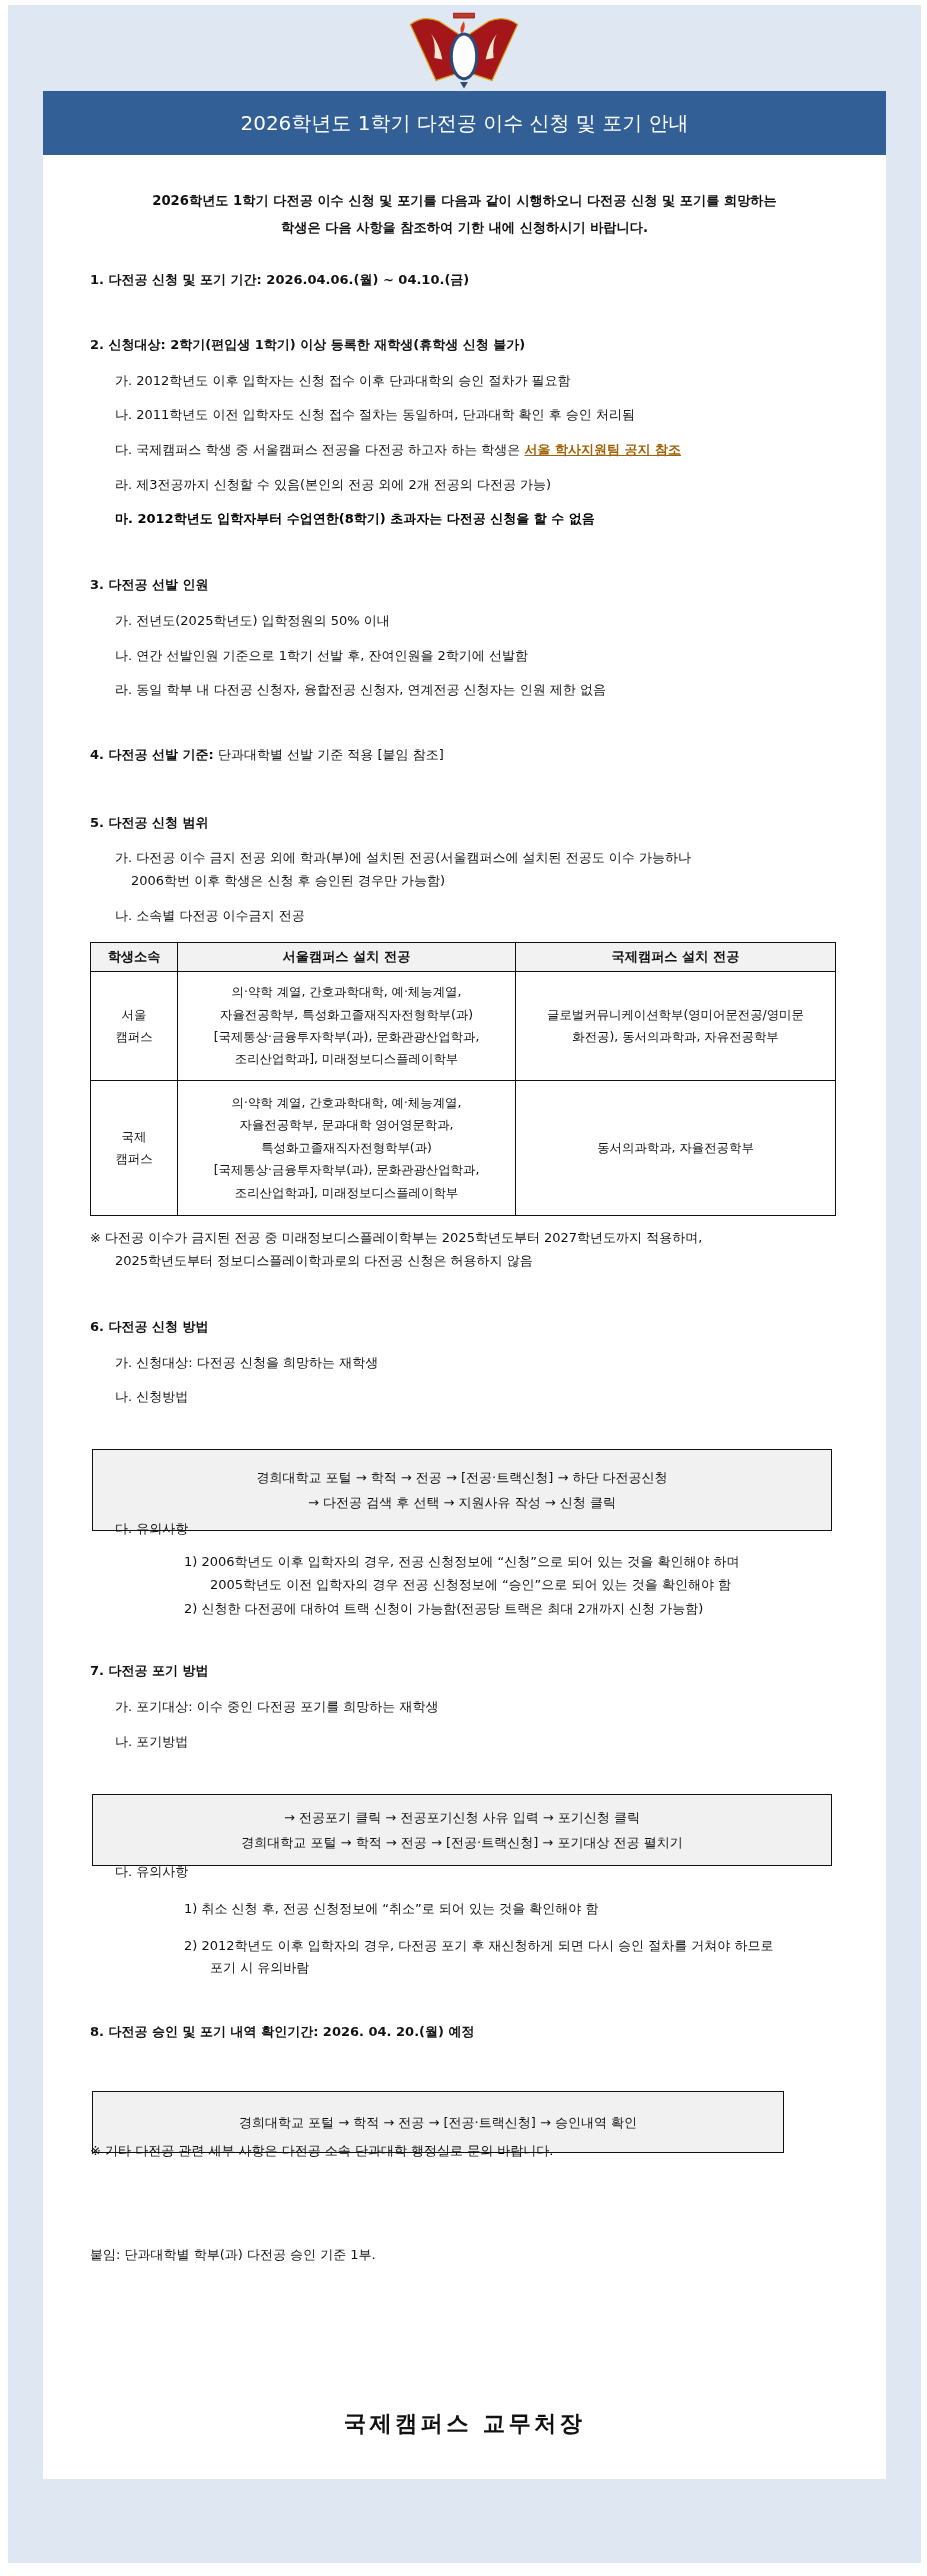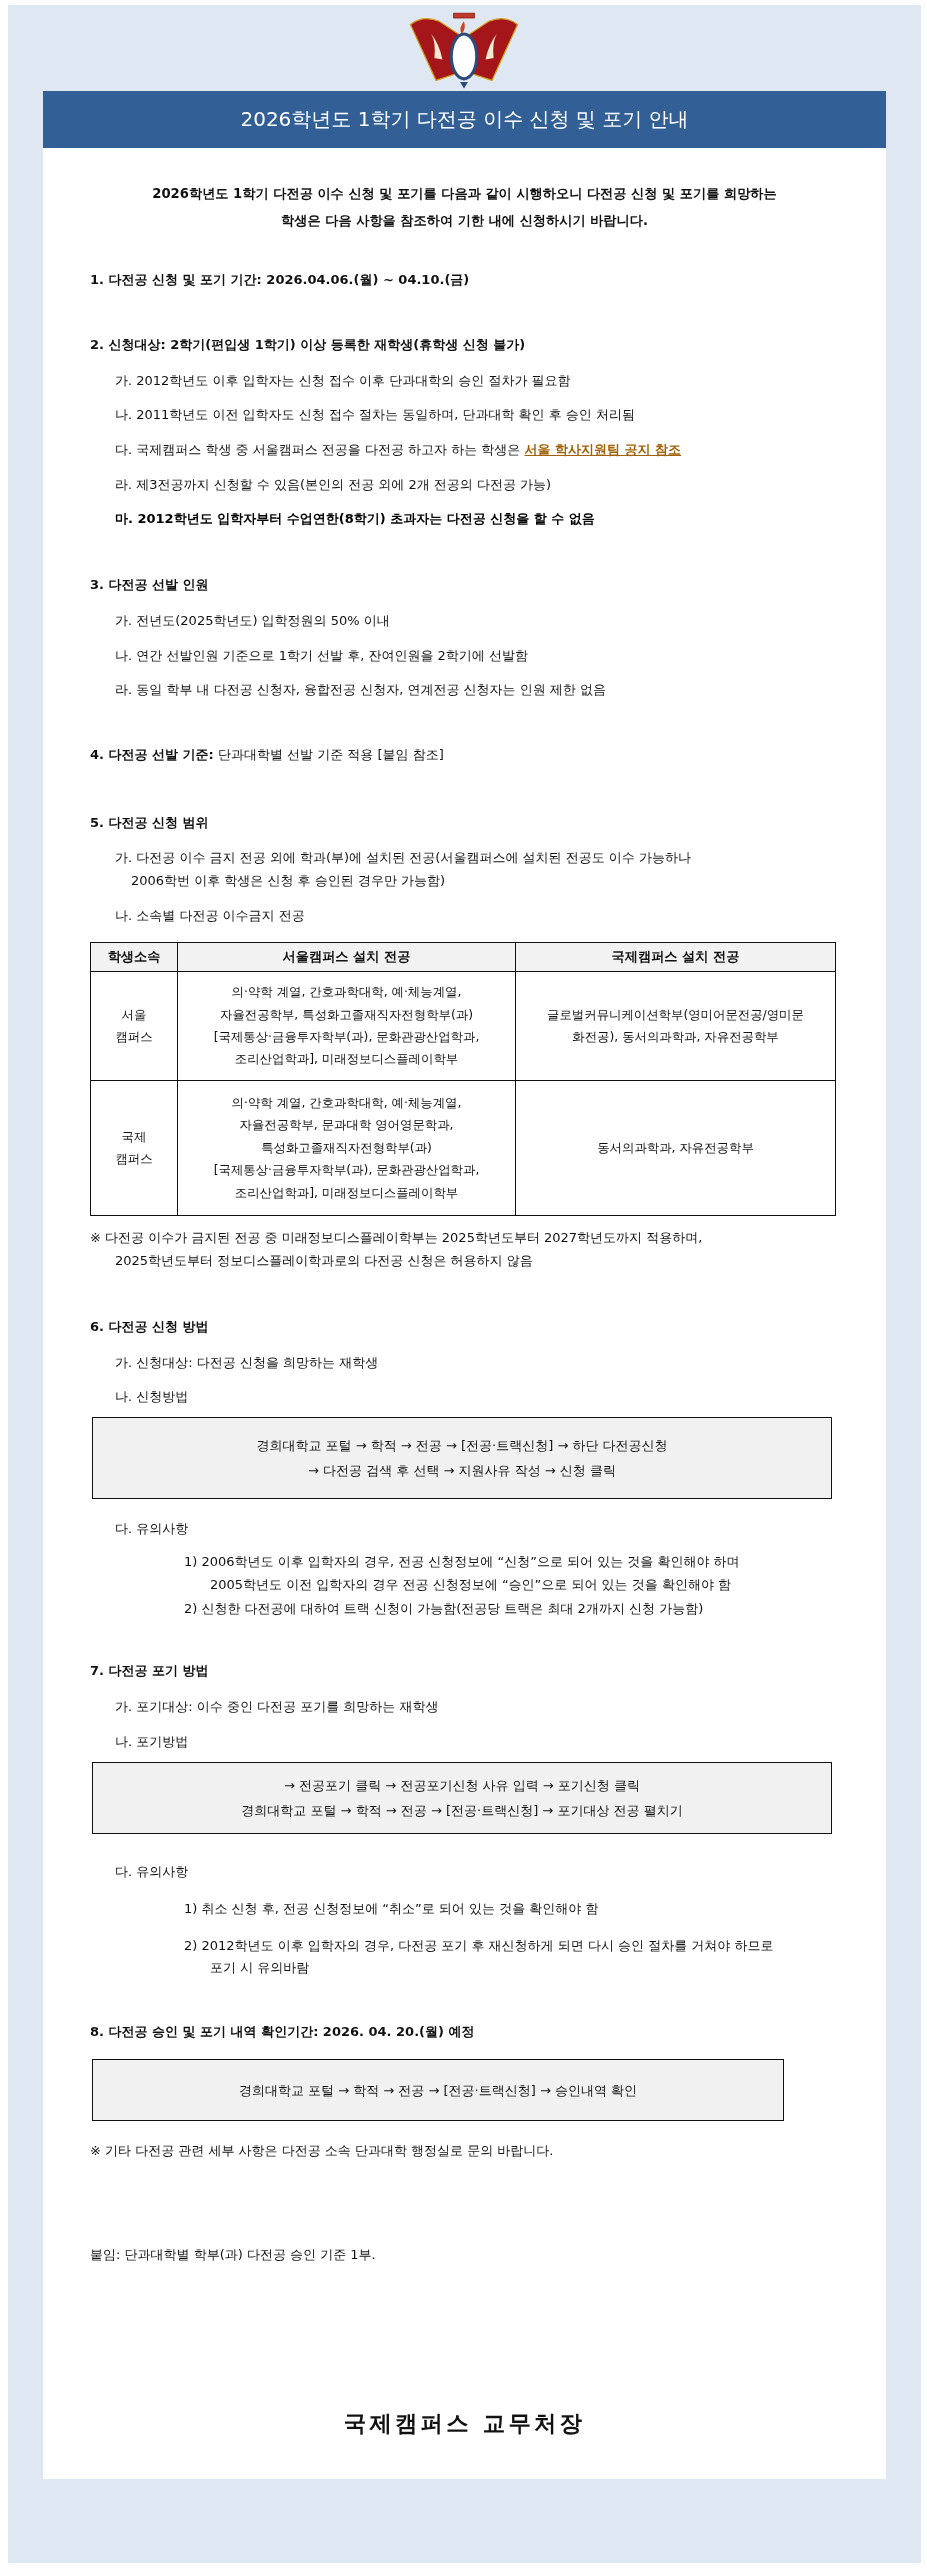--- a/index.html
+++ b/index.html
@@ -23,21 +23,21 @@
     left: 407px; top: 9.6px;
     width: 114px; height: 80px;
   }
   .paper {
     position: absolute;
     left: 43px; top: 91px;
     width: 843px; height: 2388px;
     background: #ffffff;
   }
   .title-bar {
-    height: 57px;
+    height: 64px;
     background: #315f96;
     color: #ffffff;
     display: flex; align-items: center; justify-content: center;
     font-size: 20px;
     letter-spacing: 0px;
   }
   .intro {
     text-align: center;
     font-weight: bold;
     font-size: 13.2px;
@@ -70,21 +70,21 @@
     font-size: 13.2px;
   }
   table.ban td { line-height: 22.4px; padding: 3.2px 1.6px; }
   .flow {
     position: absolute;
     background: #f1f1f1;
     border: 1.2px solid #111;
     text-align: center;
     font-size: 13px;
     line-height: 25px;
-    display: flex; flex-direction: column; justify-content: center;
+    display: flex; flex-direction: column; justify-content: center; margin-top: 32px;
   }
   .date-line { left: 0; width: 843px; text-align: center; font-weight: bold; font-size: 13.6px; }
   .signer { left: 0; width: 843px; text-align: center; font-weight: bold; font-size: 22.4px; letter-spacing: 3.2px; }
 </style>
 </head>
 <body>
 
 <div class="outer"></div>
 
 <svg class="logo" viewBox="0 0 142 100">
@@ -170,21 +170,21 @@
           <div>캠퍼스</div>
         </td>
         <td>
           <div>의·약학 계열, 간호과학대학, 예·체능계열,</div>
           <div>자율전공학부, 문과대학 영어영문학과,</div>
           <div>특성화고졸재직자전형학부(과)</div>
           <div>[국제통상·금융투자학부(과), 문화관광산업학과,</div>
           <div>조리산업학과], 미래정보디스플레이학부</div>
         </td>
         <td>
-          <div>동서의과학과, 자유전공학부</div>
+          <div>동서의과학과, 자율전공학부</div>
         </td>
       </tr>
     </tbody>
   </table>
 
   <div class="abs item" style="top:1138px; left:47px">※ 다전공 이수가 금지된 전공 중 미래정보디스플레이학부는 2025학년도부터 2027학년도까지 적용하며,</div>
   <div class="abs item" style="top:1161px; left:72px">2025학년도부터 정보디스플레이학과로의 다전공 신청은 허용하지 않음</div>
 
   <div class="abs h" style="top:1227px">6. 다전공 신청 방법</div>
   <div class="abs item" style="top:1263px">가. 신청대상: 다전공 신청을 희망하는 재학생</div>

